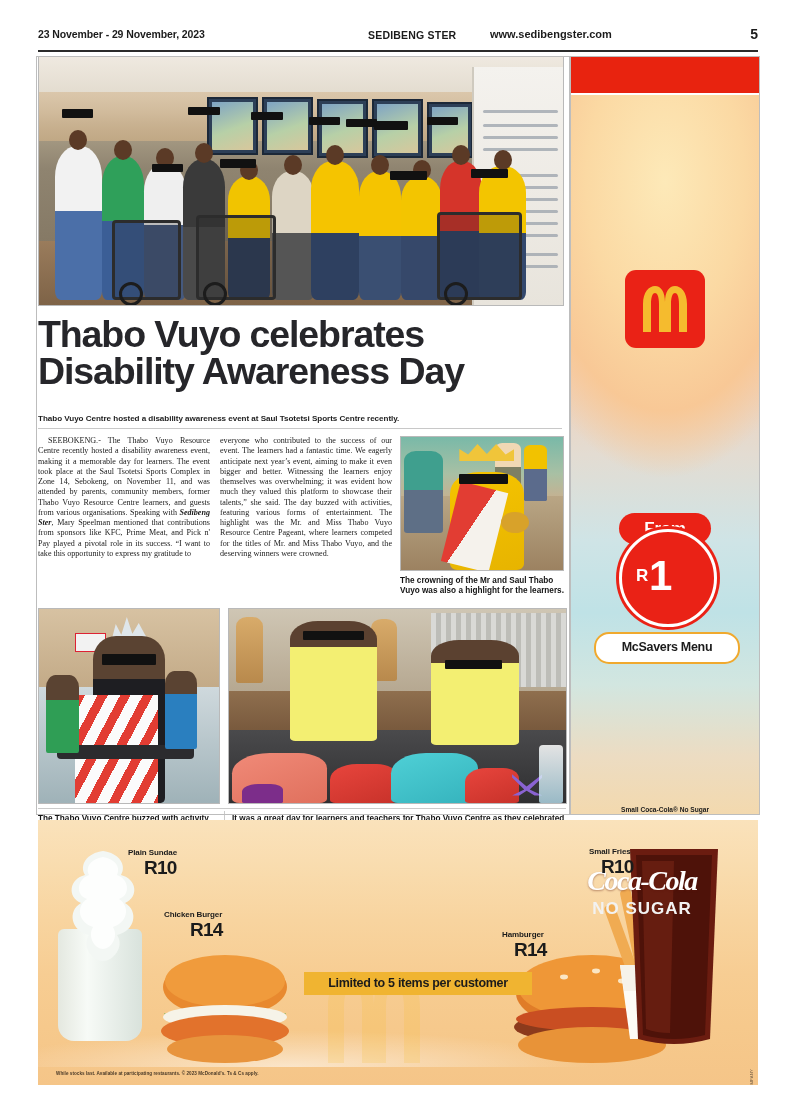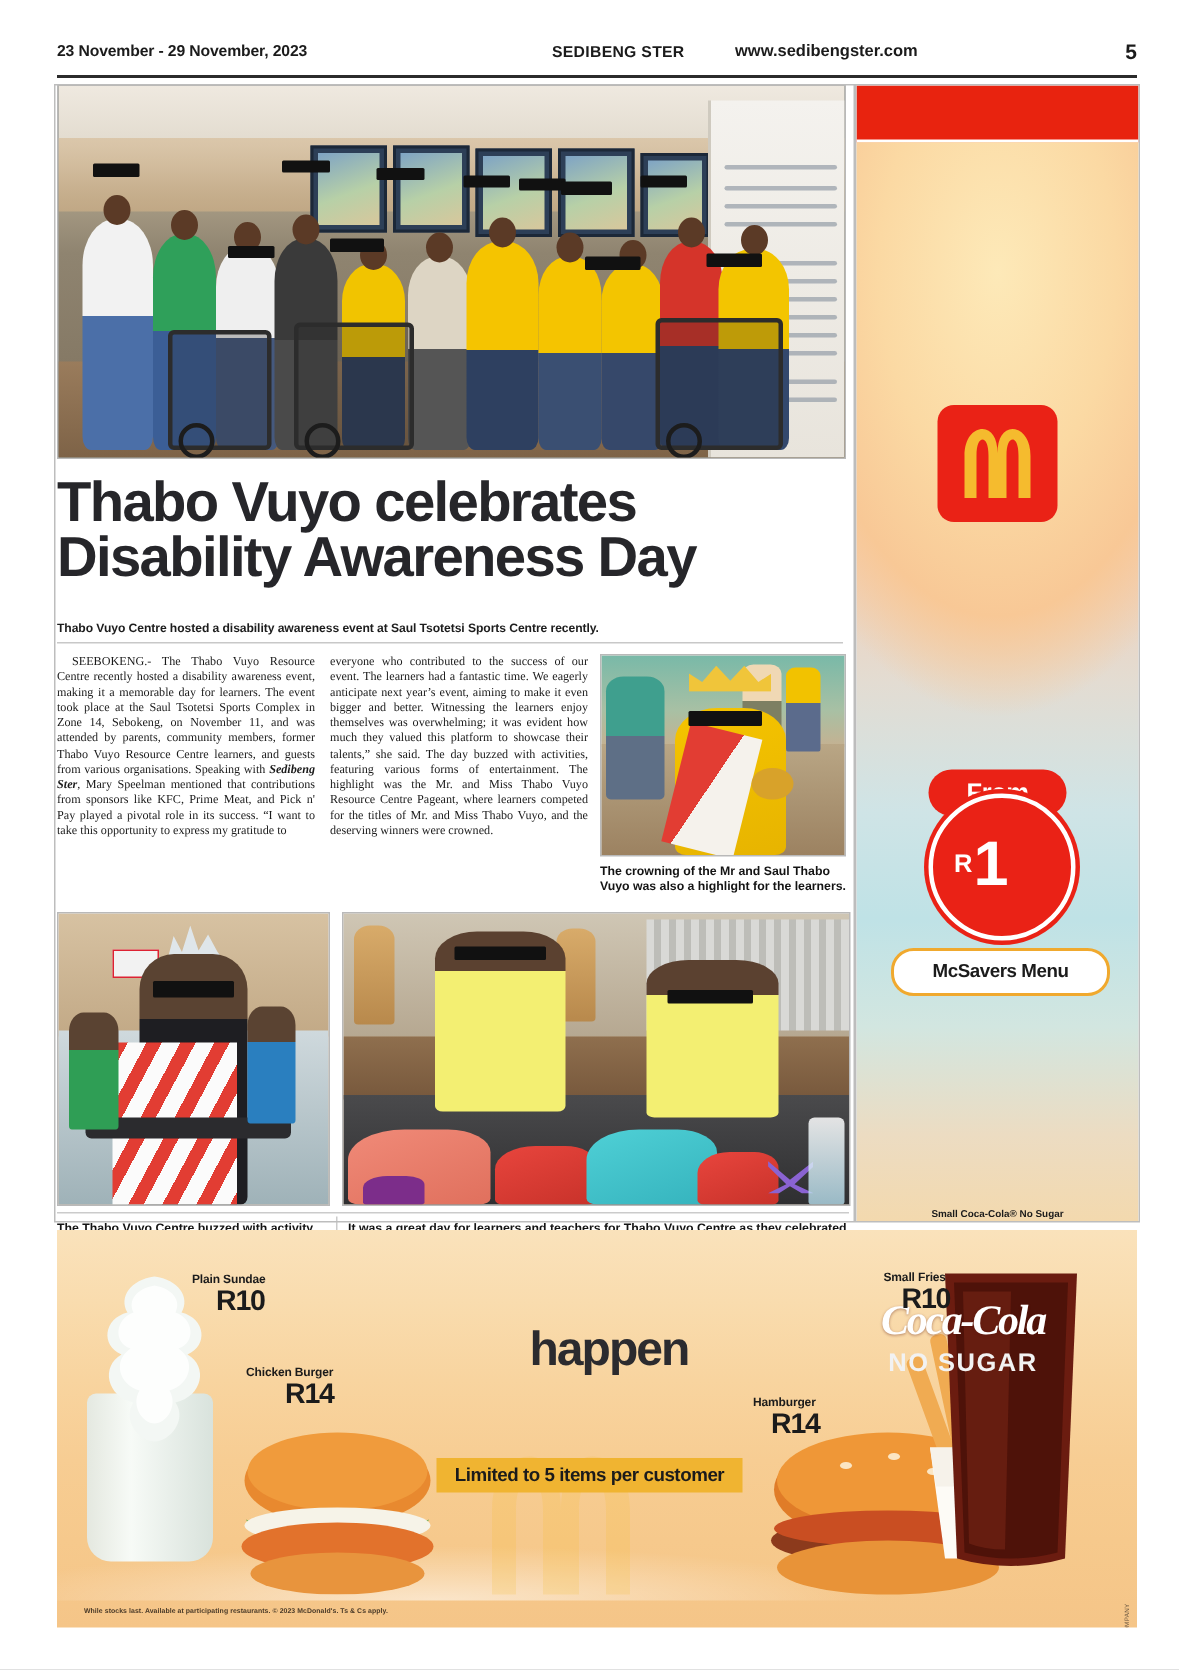--- a/index.html
+++ b/index.html
@@ -391,22 +391,22 @@
     position: absolute; left: 248px; top: 30px;
     width: 240px;
     text-align: center;
     font-size: 32px;
     font-weight: bold;
     line-height: 1.04;
     color: #2b2b2f;
     letter-spacing: -1.3px;
   }
   .ad-limit {
-    position: absolute; left: 235px; top: 152px;
-    width: 204px; margin-left: 18px;
+    position: absolute; left: 248px; top: 152px;
+    width: 228px; margin-left: 18px;
     background: #f0b431;
     color: #1b1b1b;
     font-size: 12.5px;
     font-weight: bold;
     text-align: center;
     padding: 4px 0 5px;
     letter-spacing: -0.3px;
   }
   .ad-fineprint {
     position: absolute; left: 18px; bottom: 9px;
@@ -727,21 +727,21 @@
       <span class="name">Small Fries</span>
       <span class="price">R10</span>
     </div>
     <div class="lbl lbl-burger">
       <span class="name">Hamburger</span>
       <span class="price">R14</span>
     </div>
 
     <div class="ad-slogan">
       <br>
-      <span>happen</span><br>
+      <br>
     </div>
 
     <div class="ad-limit">Limited to 5 items per customer</div>
     <div class="ad-fineprint">While stocks last. Available at participating restaurants. © 2023 McDonald's. Ts &amp; Cs apply.</div>
     <div class="ad-vertical">TRADEMARK TM © 2023 THE COCA-COLA COMPANY</div>
   </div>
 
 </div>
 
 </body></html>

